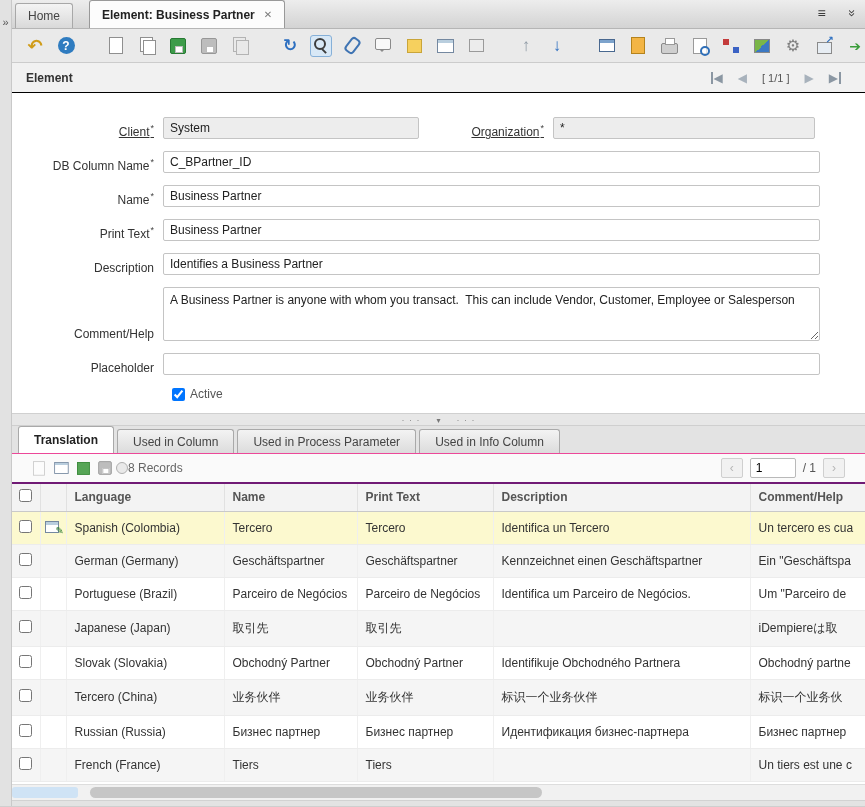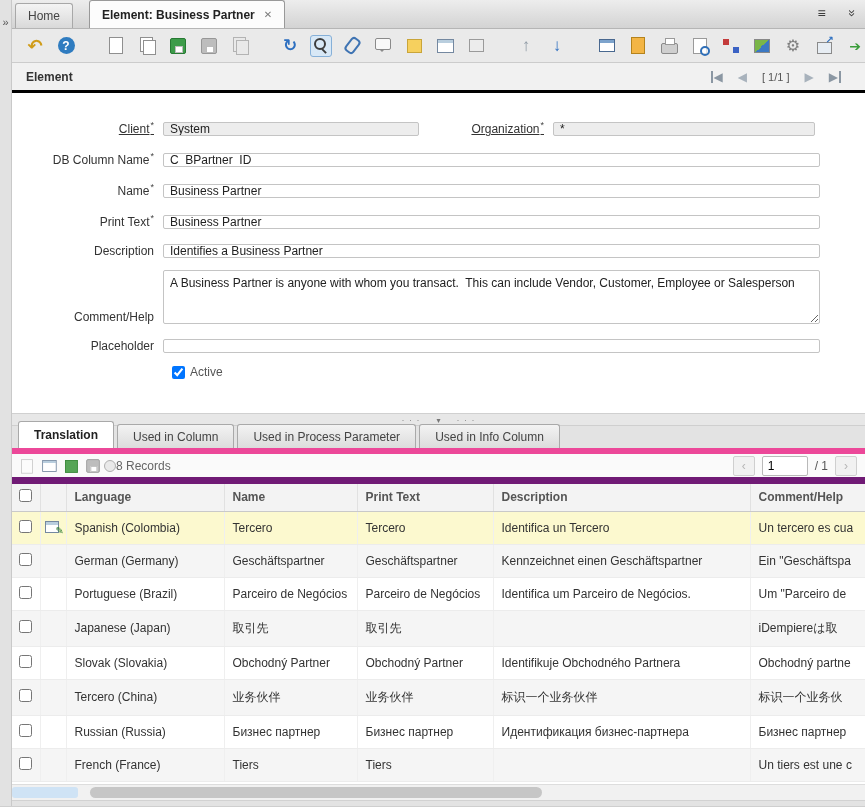--- a/index.html
+++ b/index.html
@@ -58,63 +58,63 @@
   .preview::after { content:""; position:absolute; right:1px; bottom:1px; width:6px; height:6px; border:2px solid #2f6fb8; border-radius:50%; background:rgba(255,255,255,.7); }
   .wf::before { content:""; position:absolute; left:3px; top:4px; width:6px; height:6px; background:#c43b3b; }
   .wf::after { content:""; position:absolute; right:3px; bottom:4px; width:6px; height:6px; background:#3b62c4; }
   .za::before { content:""; width:14px; height:12px; border:1px solid #888; background:linear-gradient(135deg,#7ab648 50%,#3b78c3 50%); }
   .ic-gear::before { content:"⚙"; font-size:16px; color:#808080; }
   .exp::before { content:""; width:13px; height:10px; border:1px solid #8a8a8a; background:#e7edf3; margin-top:4px; }
   .exp::after { content:"↗"; position:absolute; top:-1px; right:1px; font-size:10px; font-weight:bold; color:#2d6fc0; }
   .arrgreen::before { content:"➔"; font-size:14px; font-weight:bold; color:#3a9d3a; }
 
   
-  .titlebar { height:30px; flex:0 0 auto; background:#f1f1f1; border-bottom:3px solid #000000;
+  .titlebar { height:30px; flex:0 0 auto; background:#f1f1f1; border-bottom:1px solid #000000;
     display:flex; align-items:center; padding:0 14px; }
   .title { font-weight:bold; color:#333; }
   .recnav { margin-left:auto; display:flex; align-items:center; gap:15px; padding-right:10px; }
   .nv { color:#a8b2bc; font-size:12px; cursor:default; line-height:1; }
   .nv.dark { color:#8b97a3; }
   .nv.bar-l { border-left:2px solid #8b97a3; padding-left:1px; }
   .nv.bar-r { border-right:2px solid #8b97a3; padding-right:1px; }
   .cnt { color:#555; font-size:11px; }
 
   
   .form { flex:0 0 auto; height:320px; background:#fff; padding:24px 0 0 8px; overflow:hidden; }
   .frow { display:flex; align-items:flex-end; margin-bottom:12px; }
   .flabel { width:143px; text-align:right; padding:3px 9px 0 0; color:#333; white-space:nowrap; }
   .flabel.link { text-decoration:underline; cursor:pointer; }
   .req::after { content:"*"; font-size:9px; vertical-align:5px; margin-left:1px; color:#444; }
   .orglabel { width:134px; text-align:right; padding:3px 9px 0 0; white-space:nowrap; text-decoration:underline; cursor:pointer; }
-  .inp { height:14px; border:1px solid #c4c4c4; border-radius:2px; padding:0 6px; background:#fff; color:#222;
+  .inp { height:22px; border:1px solid #c4c4c4; border-radius:2px; padding:0 6px; background:#fff; color:#222;
     font:12px "Liberation Sans","DejaVu Sans",sans-serif; }
   .inp.ro { background:#ededed; }
   .w-client { width:256px; } .w-org { width:262px; } .w-full { width:657px; }
   textarea.inp { height:54px; resize:vertical; padding-top:4px; line-height:1.35; }
   .frow.comment .flabel { padding-top:18px; }
   .activerow { margin-left:152px; display:flex; align-items:center; gap:5px; color:#555; }
   .activerow input { width:13px; height:13px; }
 
   
   .splitter { height:13px; flex:0 0 auto; background:#e7e7e7; border-top:1px solid #d0d0d0; border-bottom:1px solid #cfcfcf;
     display:flex; align-items:center; justify-content:center; gap:16px; color:#8a8a8a; font-size:9px; cursor:row-resize; }
   .sdots::before { content:"· · ·"; letter-spacing:1px; }
   .scoll::before { content:"▾"; font-size:8px; color:#777; }
 
   
-  .dtabs { height:28px; flex:0 0 auto; background:#e3e3e3; border-bottom:6px solid #ec4899;
+  .dtabs { height:28px; flex:0 0 auto; background:#e3e3e3; border-bottom:1px solid #ec4899;
     display:flex; align-items:flex-end; padding-left:6px; gap:3px; }
   .dtab { height:24px; padding:0 15px; display:flex; align-items:center; cursor:pointer; white-space:nowrap;
     border:1px solid #a9a9a9; border-bottom:none; border-radius:3px 3px 0 0;
     background:linear-gradient(#f3f3f3,#dcdcdc); color:#444; }
   .dtab.active { background:#fff; font-weight:bold; height:27px; color:#222; }
 
   
-  .dtoolbar { height:30px; flex:0 0 auto; background:#fafafa; border-bottom:7px solid #701a75;
-    display:flex; align-items:center; padding:0 4px; }
+  .dtoolbar { height:30px; flex:0 0 auto; background:#fafafa; border-bottom:2px solid #701a75;
+    display:flex; align-items:center; padding:0 16px; }
   .tb.small { transform:scale(.85); }
   .greenbox::before { content:""; width:13px; height:13px; background:#56a556; border:1px solid #3c8a3c; }
   .rec-circle { width:12px; height:12px; border:1px solid #b0b0b0; border-radius:50%; background:#e9e9e9; flex:0 0 auto; }
   .records { color:#666; }
   .pager { margin-left:auto; display:flex; align-items:center; gap:7px; padding-right:4px; }
   .pbtn { width:22px; height:20px; border:1px solid #cfcfcf; background:#f1f1f1; color:#b5b5b5; border-radius:2px;
     display:flex; align-items:center; justify-content:center; font-size:12px; }
   .pbtn.prev::before { content:"‹"; } .pbtn.next::before { content:"›"; }
   .pinp { width:46px; height:20px; border:1px solid #b9b9b9; border-radius:2px; padding:0 5px;
     font:12px "Liberation Sans","DejaVu Sans",sans-serif; }

